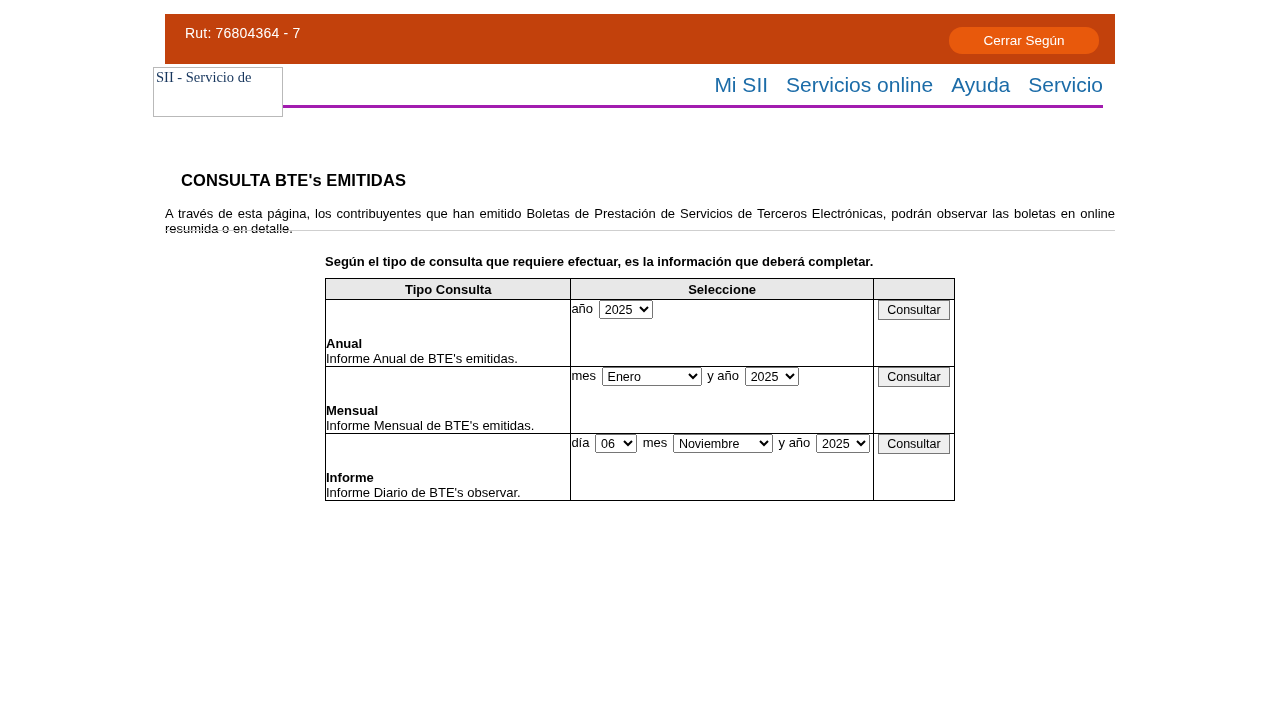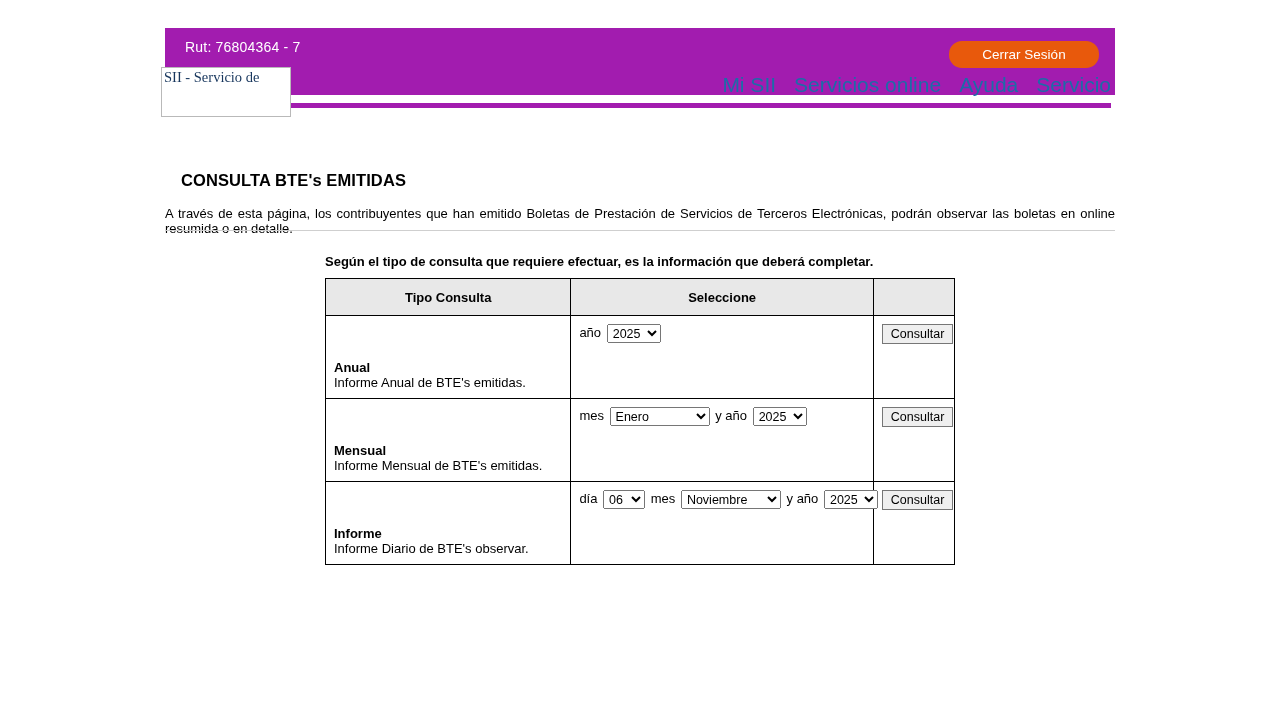--- a/index.html
+++ b/index.html
@@ -17,24 +17,24 @@
   .page {
     position: relative;
     width: 1280px;
     height: 720px;
   }
 
   
   .topbar {
     position: absolute;
     left: 165px;
-    top: 28px;
+    top: 14px;
     width: 950px;
-    height: 67px;
-    background: #a21caf;
+    height: 50px;
+    background: #c2410c;
     box-sizing: border-box;
   }
   .topbar .rut {
     position: absolute;
     left: 20px;
     top: 11px;
     color: #ffffff;
     font-size: 14px;
     letter-spacing: 0.2px;
   }
@@ -50,25 +50,25 @@
     color: #ffffff;
     font-family: "Liberation Sans", sans-serif;
     font-size: 13.5px;
     cursor: pointer;
     padding: 0;
   }
 
   
   .header {
     position: absolute;
-    left: 161px;
+    left: 153px;
     top: 60px;
     width: 950px;
     height: 48px;
-    border-bottom: 5px solid #a21caf;
+    border-bottom: 3px solid #a21caf;
     box-sizing: border-box;
   }
   .logo-box {
     position: absolute;
     left: 0px;
     top: 7px;
     width: 130px;
     height: 50px;
     border: 1px solid #b9b9b9;
     background: #ffffff;
@@ -147,21 +147,21 @@
 
   table.consulta {
     border-collapse: collapse;
     width: 630px;
     border: 1px solid #000000;
     table-layout: fixed;
   }
   table.consulta th,
   table.consulta td {
     border: 1px solid #000000;
-    padding: 8px;
+    padding: 0;
     vertical-align: top;
   }
   table.consulta th {
     background: #e8e8e8;
     height: 20px;
     font-size: 13px;
     font-weight: bold;
     text-align: center;
     vertical-align: middle;
   }
@@ -213,21 +213,21 @@
   .row-mensual td { height: 33px; }
   .row-diario td { height: 33px; }
 </style>
 </head>
 <body>
 
 <div class="page">
 
   <div class="topbar">
     <span class="rut">Rut: 76804364 - 7</span>
-    <button class="logout-btn">Cerrar Sesión</button>
+    <button class="logout-btn">Cerrar Según</button>
   </div>
 
   <div class="header">
     <div class="logo-box">
       <span class="alt">SII - Servicio de</span>
     </div>
     <div class="nav">
       <a href="#">Mi SII</a>
       <a href="#">Servicios online</a>
       <a href="#">Ayuda</a>

